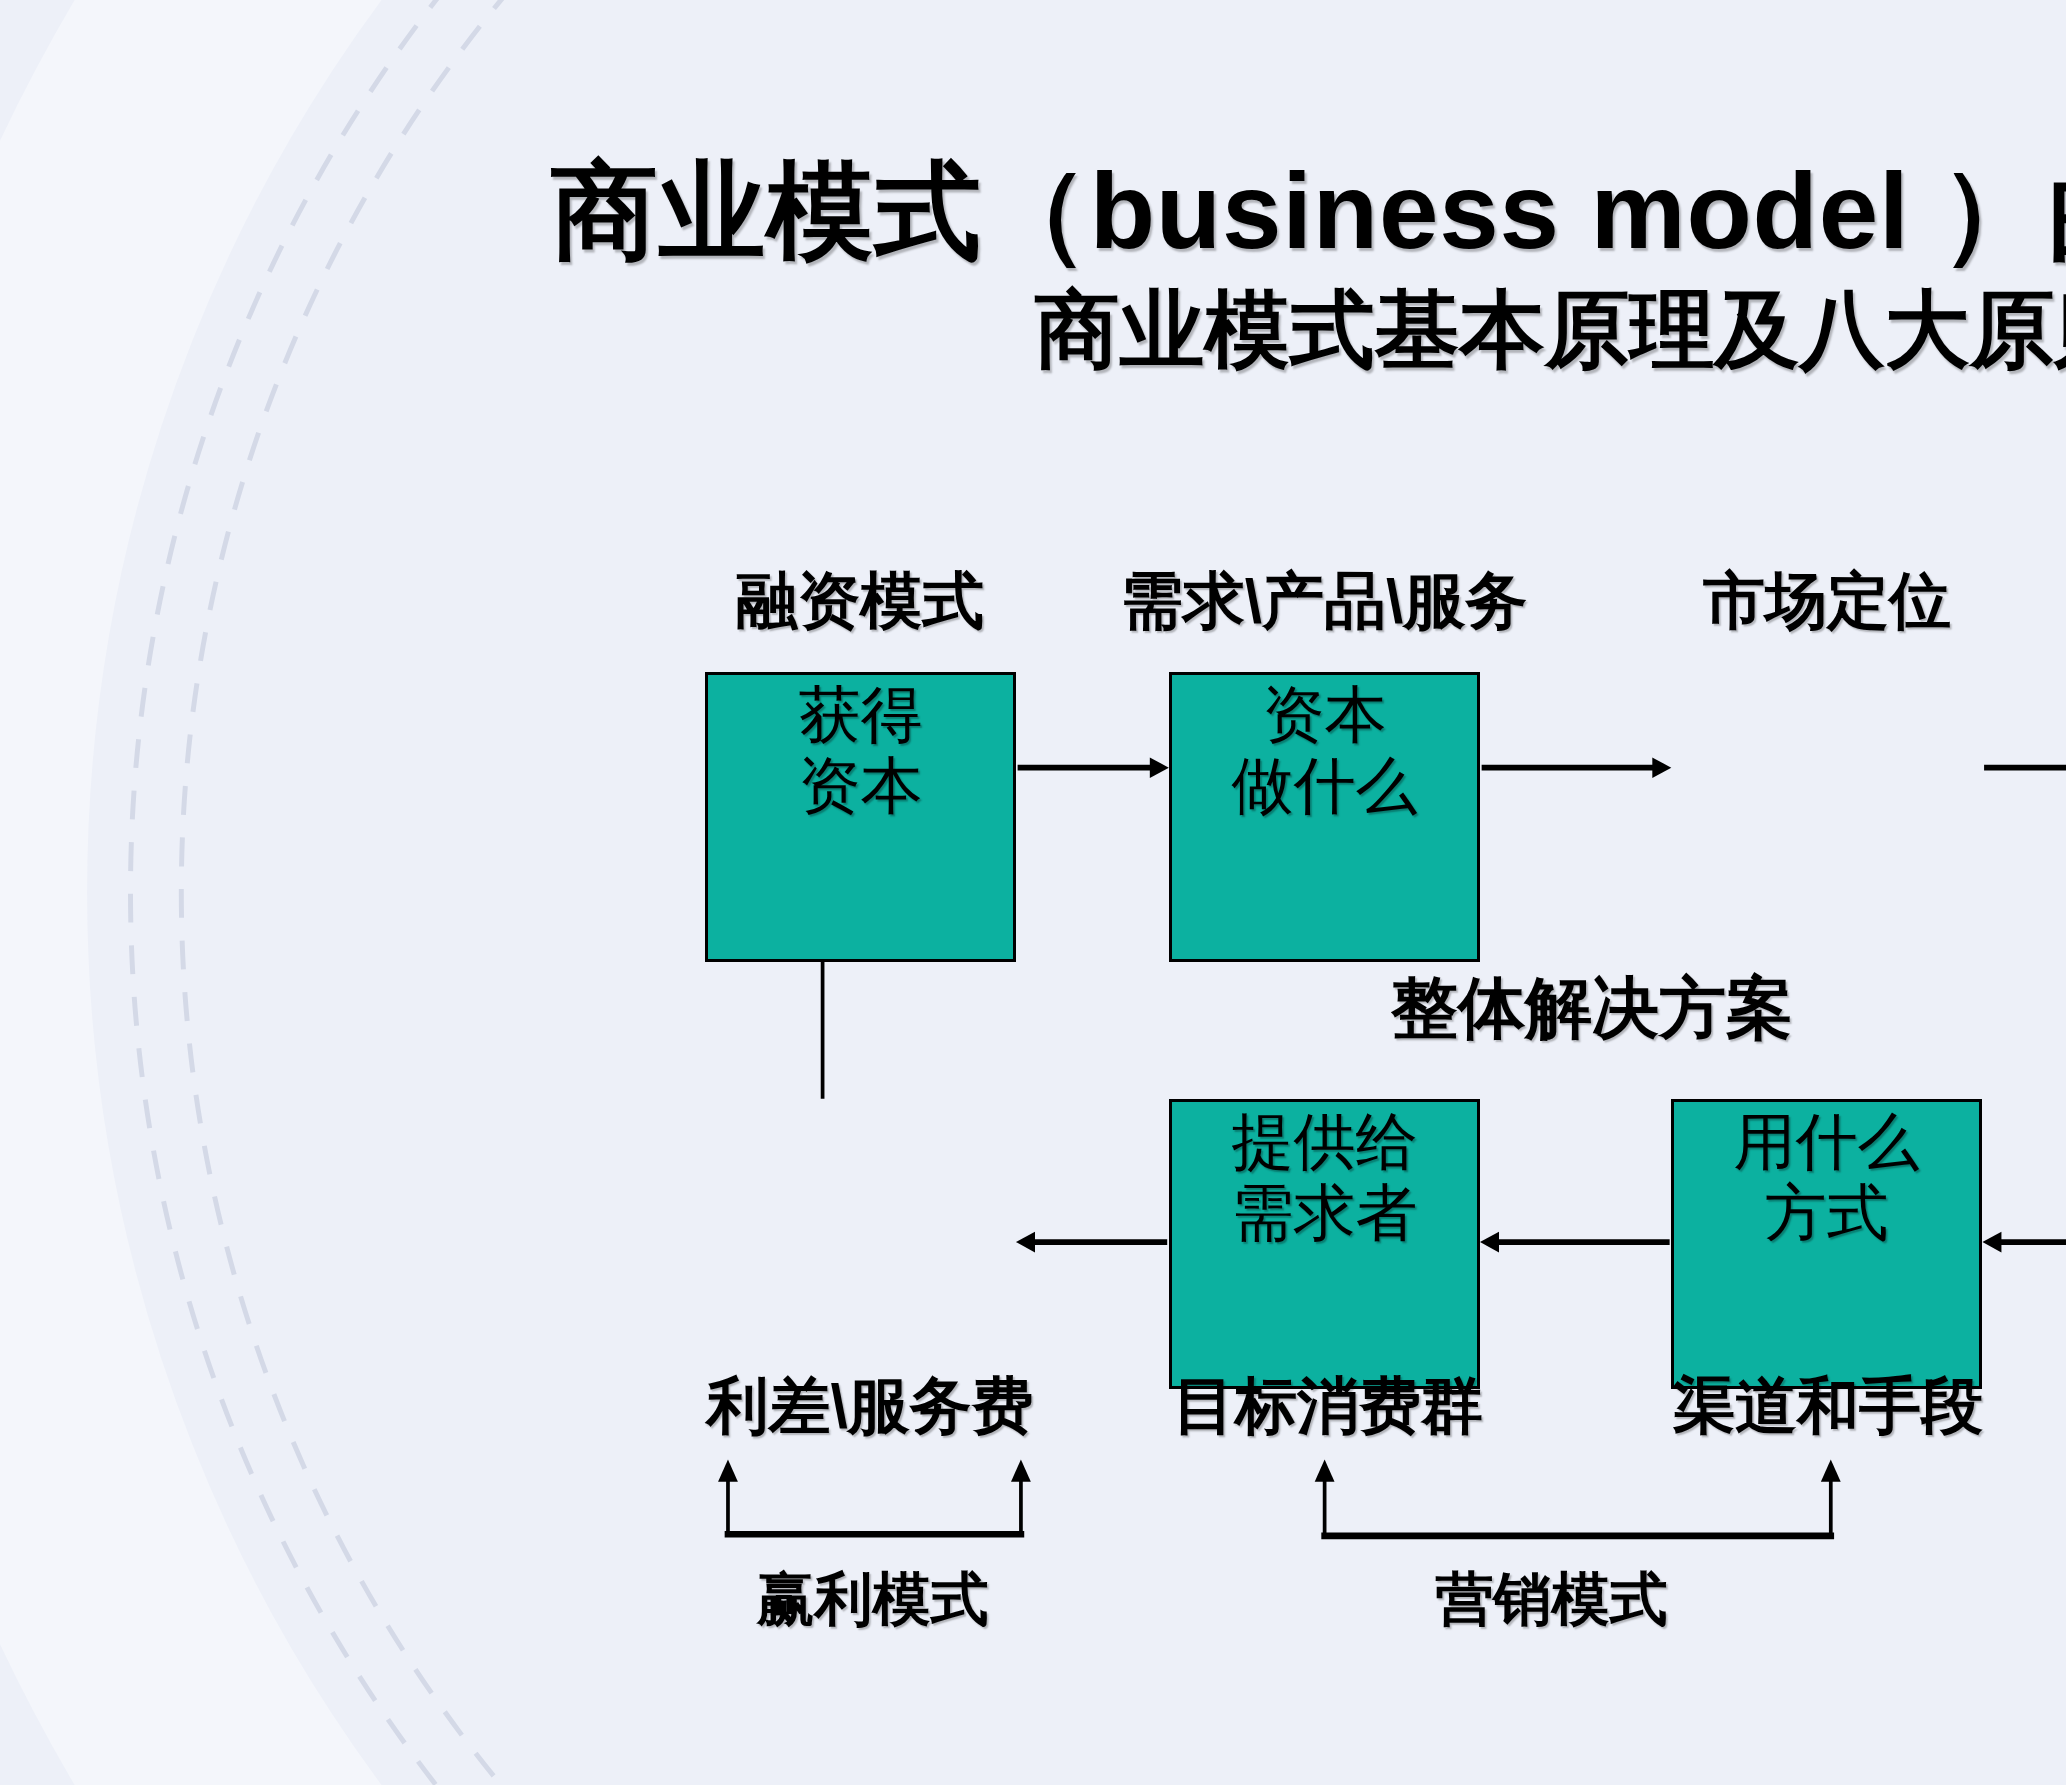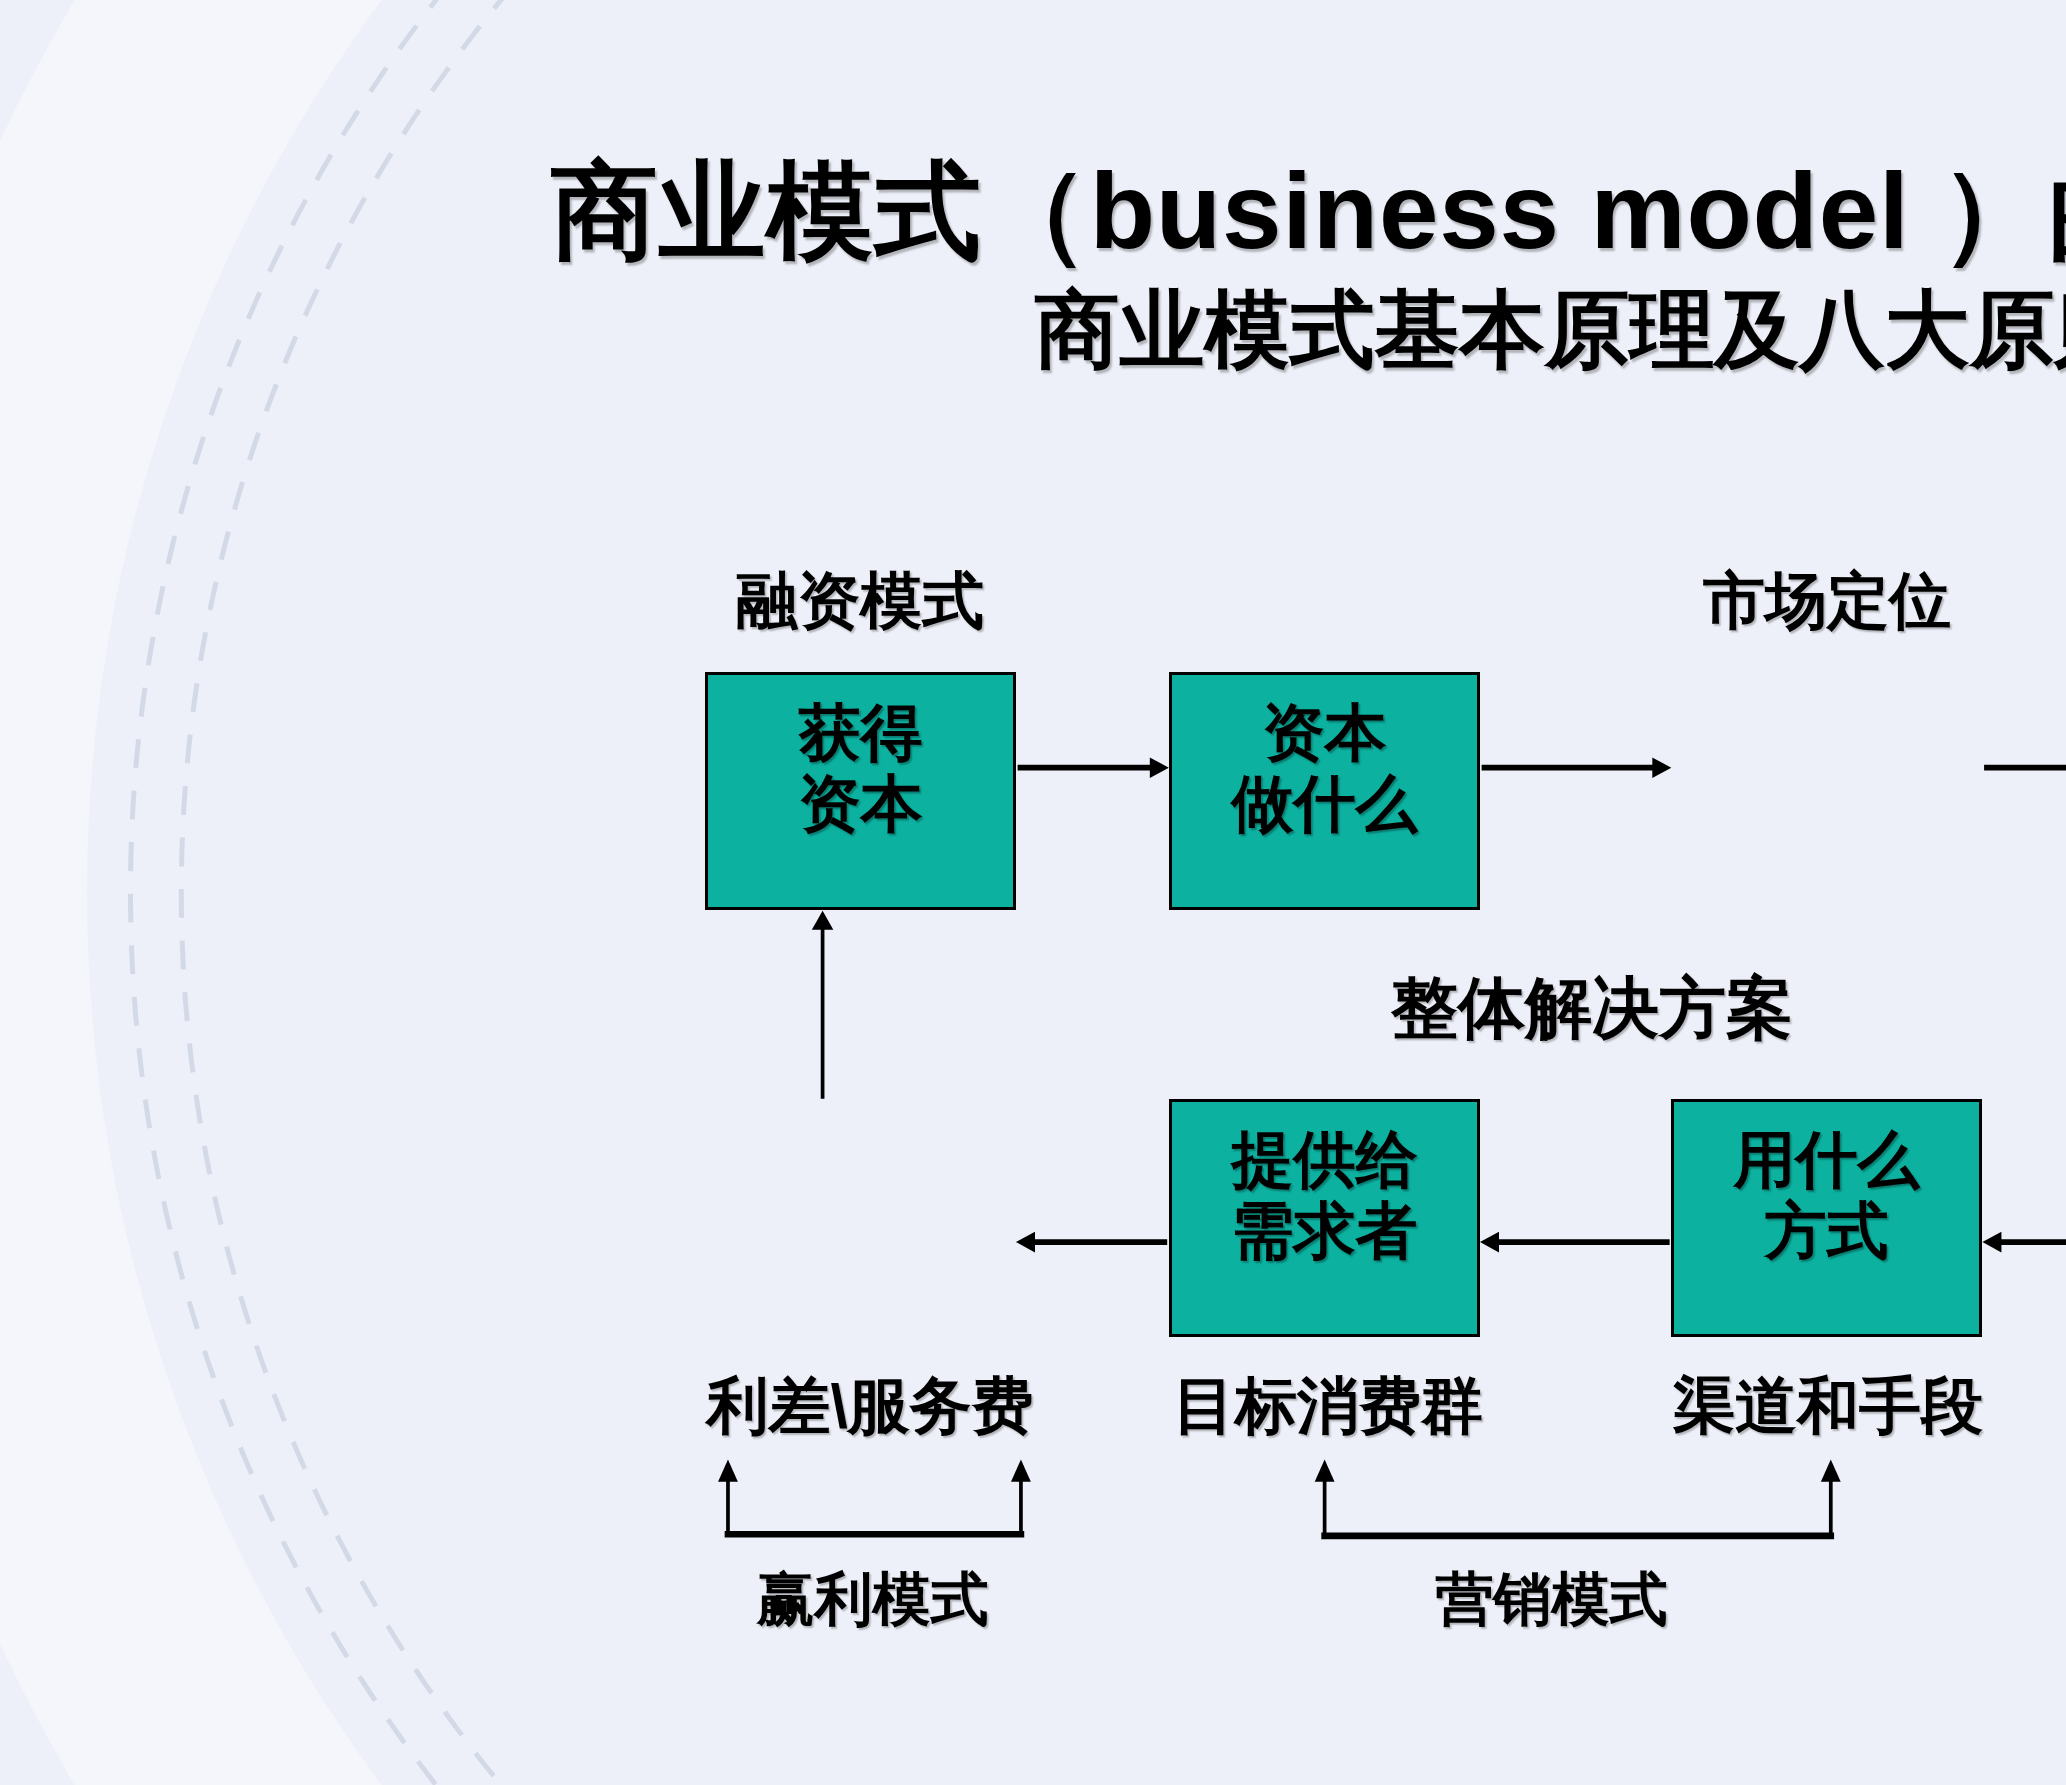--- a/index.html
+++ b/index.html
@@ -54,29 +54,29 @@
     font-weight: bold;
     white-space: nowrap;
     text-shadow: 1.7px 2.1px 1.7px rgba(0,0,0,0.25);
   }
   .top-label { top: 559px; }
   .bottom-label { top: 1364px; }
 
   .fbox {
     position: absolute;
     width: 311px;
-    height: 238px;
+    height: 290px;
     box-sizing: border-box;
     background: var(--box-fill, #0CB1A0);
     border: 3.3px solid var(--box-border, #000);
     text-align: center;
     font-size: 62px;
     line-height: 71px;
-    font-weight: bold;
-    padding-top: 22px;
+    font-weight: normal;
+    padding-top: 4px;
     white-space: pre-line;
     text-shadow: 1.7px 2.1px 1.7px rgba(0,0,0,0.3);
   }
   .row-top { top: 672px; }
   .row-bottom { top: 1099px; }
   .col1 { left: 705px; }
   .col2 { left: 1169px; }
   .col3 { left: 1671px; }
 
   .center-label {
@@ -170,20 +170,21 @@
       <polygon points="3205,3532 3181,3586 3229,3586" stroke="none"></polygon>
       <line x1="4430" y1="3717" x2="4430" y2="3584" stroke-width="9"></line>
       <polygon points="4430,3532 4406,3586 4454,3586" stroke="none"></polygon>
     </g>
   </svg>
 
   <div class="content title-line1">商业模式（business model ）的标准流程:</div>
   <div class="content title-line2">商业模式基本原理及八大原则</div>
 
   <div class="content row-label top-label" style="left:550px">融资模式</div>
+  <div class="content row-label top-label" style="left:1014px">需求\产品\服务</div>
   <div class="content row-label top-label" style="left:1517px">市场定位</div>
   <div class="content row-label top-label" style="left:2019px">材料\采购\物流</div>
 
   <div class="content fbox row-top col1">获得
 资本</div>
   <div class="content fbox row-top col2">资本
 做什么</div>
 
   <div class="content center-label">整体解决方案</div>
 

